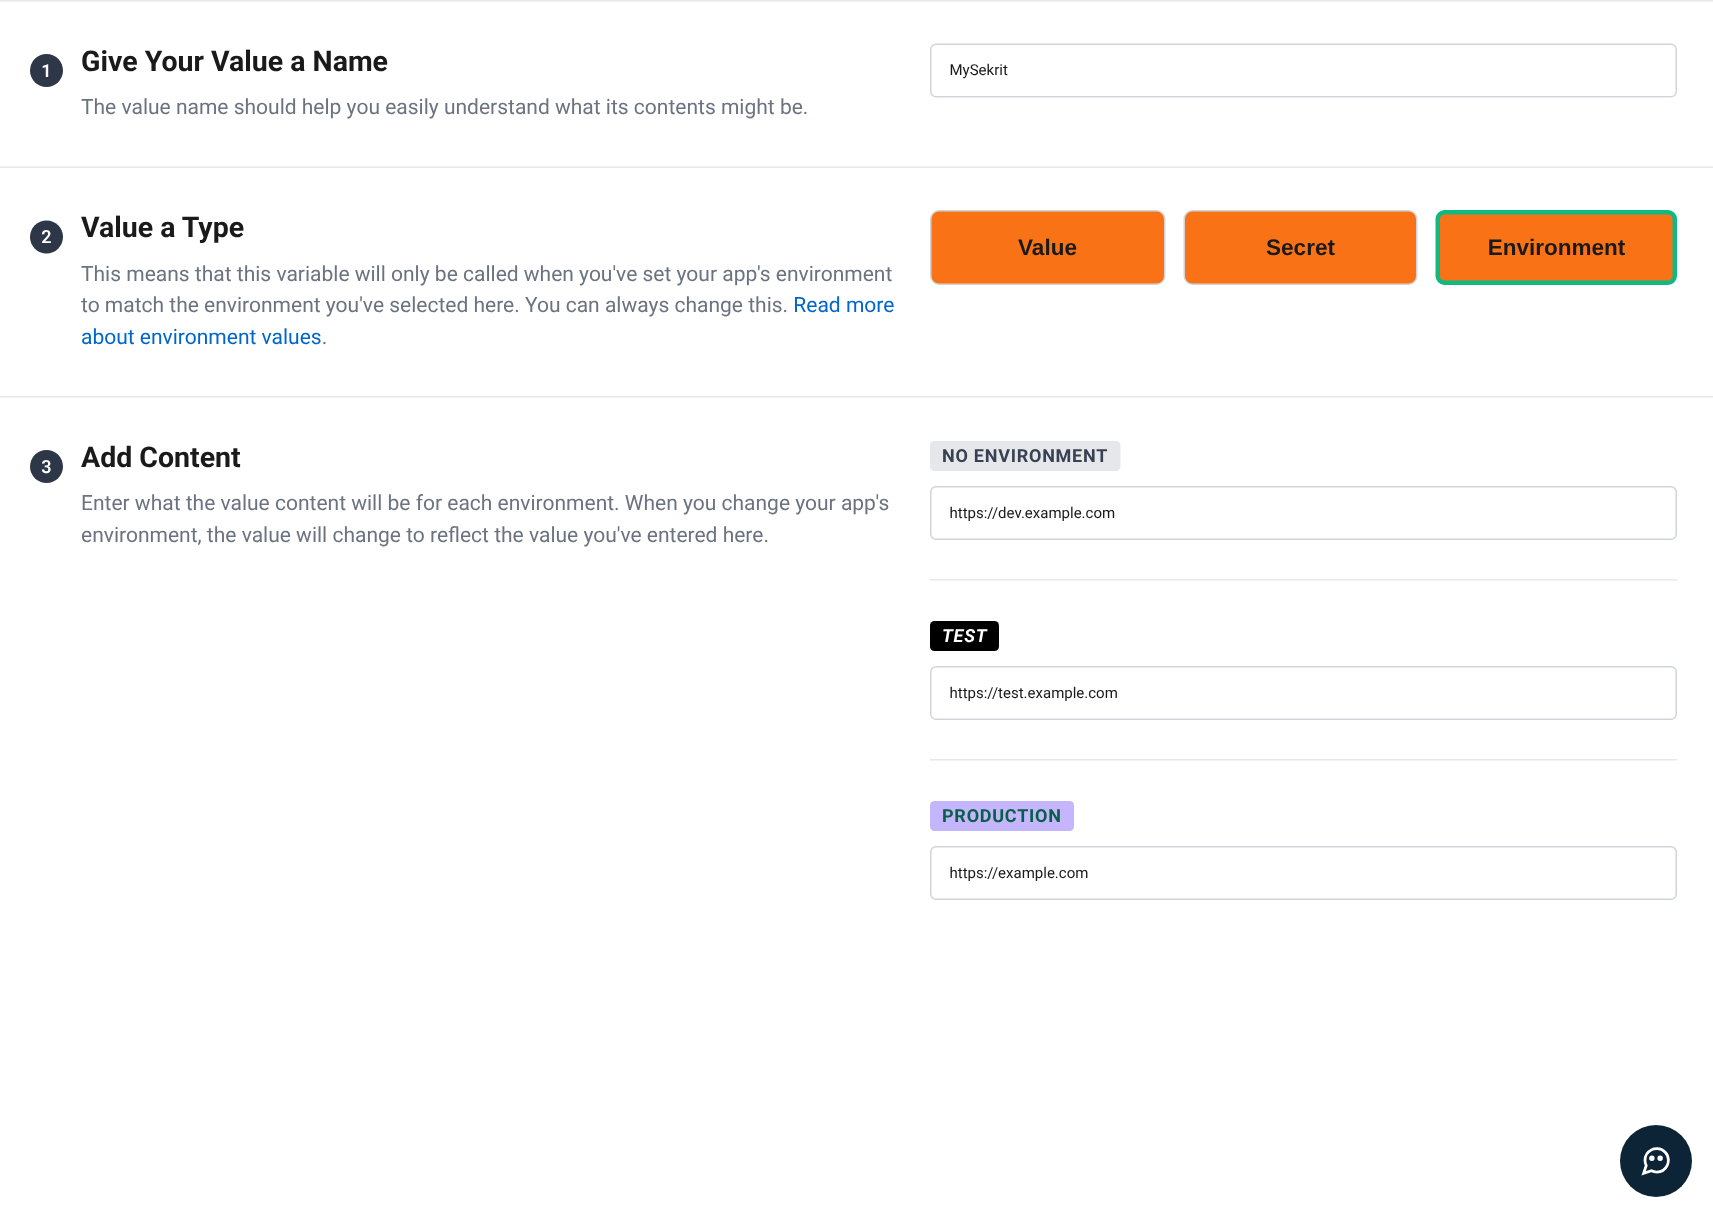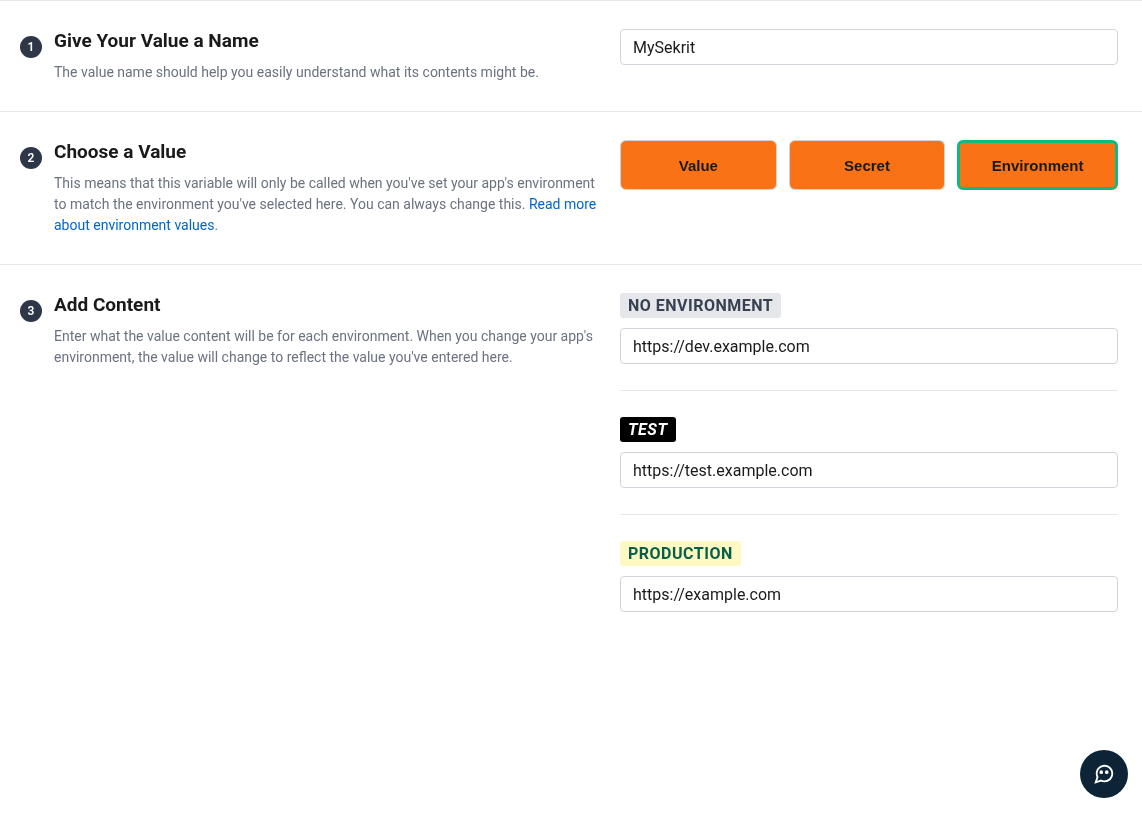--- a/index.html
+++ b/index.html
@@ -57,21 +57,21 @@
 .right-col {
   flex: 1;
   padding-left: 20px;
 }
 .text-input {
   width: 100%;
   height: 36px;
   border: 1px solid #d1d5db;
   border-radius: 4px;
   padding: 0 12px;
-  font-size: 16px;
+  font-size: 10px;
   font-family: inherit;
   color: #1a1a1a;
   outline: none;
 }
 .type-row {
   display: flex;
   gap: 12px;
 }
 .type-btn {
   flex: 1;
@@ -93,31 +93,31 @@
 .env-block {
   padding-bottom: 26px;
   margin-bottom: 26px;
   border-bottom: 1px solid #e8e8e8;
 }
 .env-block.last { border-bottom: none; margin-bottom: 0; padding-bottom: 0; }
 .env-tag {
   display: inline-block;
   padding: 3px 8px;
   border-radius: 3px;
-  font-size: 16px;
+  font-size: 12px;
   font-weight: 700;
   letter-spacing: 0.5px;
   margin-bottom: 10px;
   text-transform: uppercase;
 }
 .tag-gray { background: #e5e7eb; color: #374151; }
 .tag-dark { background: #000000; color: #fff; font-style: italic; }
 .tag-blue { background: #dbeafe; color: #1e40af; }
 .tag-yellow { background: #fef3c7; color: #92400e; }
-.tag-green { background: #fef9c3; color: #065f46; }
+.tag-green { background: #c4b5fd; color: #065f46; }
 .chat-bubble {
   position: absolute;
   bottom: 16px;
   right: 14px;
   width: 48px;
   height: 48px;
   border-radius: 50%;
   background: #0d2436;
   display: flex;
   align-items: center;
@@ -139,21 +139,21 @@
   </div>
   <div class="right-col">
     <input class="text-input" value="MySekrit" style="">
   </div>
 </div>
 
 <div class="section">
   <div class="left-col">
     <div class="step-circle">2</div>
     <div class="left-text">
-      <div class="section-title">Choose a Value</div>
+      <div class="section-title">Value a Type</div>
       <div class="section-desc">
         <span>This means that this variable will only be called when you've set your app's environment to match the environment you've selected here. You can always change this. </span>
         <span class="link">Read more about environment values</span><span>.</span>
       </div>
     </div>
   </div>
   <div class="right-col">
     <div class="type-row">
       <button class="type-btn">Value</button>
       <button class="type-btn">Secret</button>

